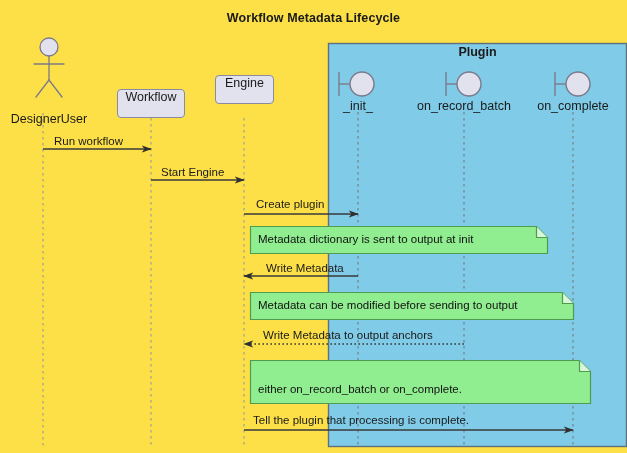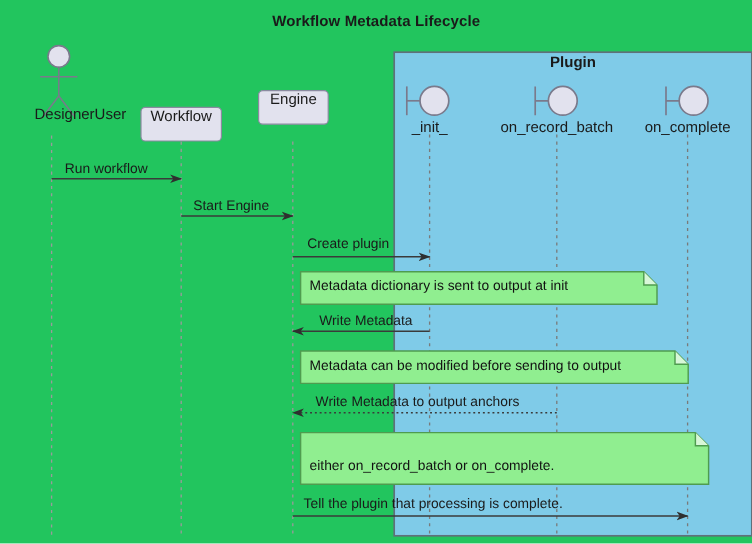--- a/index.html
+++ b/index.html
@@ -4,21 +4,21 @@
 <style>
   html, body {
     margin: 0;
     padding: 0;
     background: #ffffff;
   }
   #diagram-root {
     position: relative;
     width: 627px;
     height: 453px;
-    background: #22c55e;
+    background: #fde047;
     font-family: "Liberation Sans", sans-serif;
     overflow: hidden;
   }
   #svg-layer {
     position: absolute;
     left: 0;
     top: 0;
     width: 627px;
     height: 453px;
   }
@@ -147,21 +147,21 @@
     <g>
       <path d="M 250.5 360.5 L 579.5 360.5 L 590.5 371.5 L 590.5 403.5 L 250.5 403.5 Z" fill="#90EE90" stroke="#4f9c4f" stroke-width="1.2"></path>
       <path d="M 579.5 360.5 L 579.5 371.5 L 590.5 371.5" fill="#d8f7d8" stroke="#4f9c4f" stroke-width="1.2"></path>
     </g>
   </svg>
 
   <div class="txt diagram-title">Workflow Metadata Lifecycle</div>
 
   <div class="txt plugin-title">Plugin</div>
 
-  <div class="txt actor-label" style="left:0px; top:88px; width:98px;padding-left:18px;">DesignerUser</div>
+  <div class="txt actor-label" style="left:0px; top:112px; width:98px;">DesignerUser</div>
 
   <div class="participant-box" style="left:117px; top:89px; width:68px; height:29px;">
     <span class="txt box-label" style="position:static;">Workflow</span>
   </div>
   <div class="participant-box" style="left:215px; top:75px; width:59px; height:29px;">
     <span class="txt box-label" style="position:static;">Engine</span>
   </div>
 
   <div class="txt participant-label" style="left:318px; top:99px; width:80px;">_init_</div>
   <div class="txt participant-label" style="left:400px; top:99px; width:128px;">on_record_batch</div>

